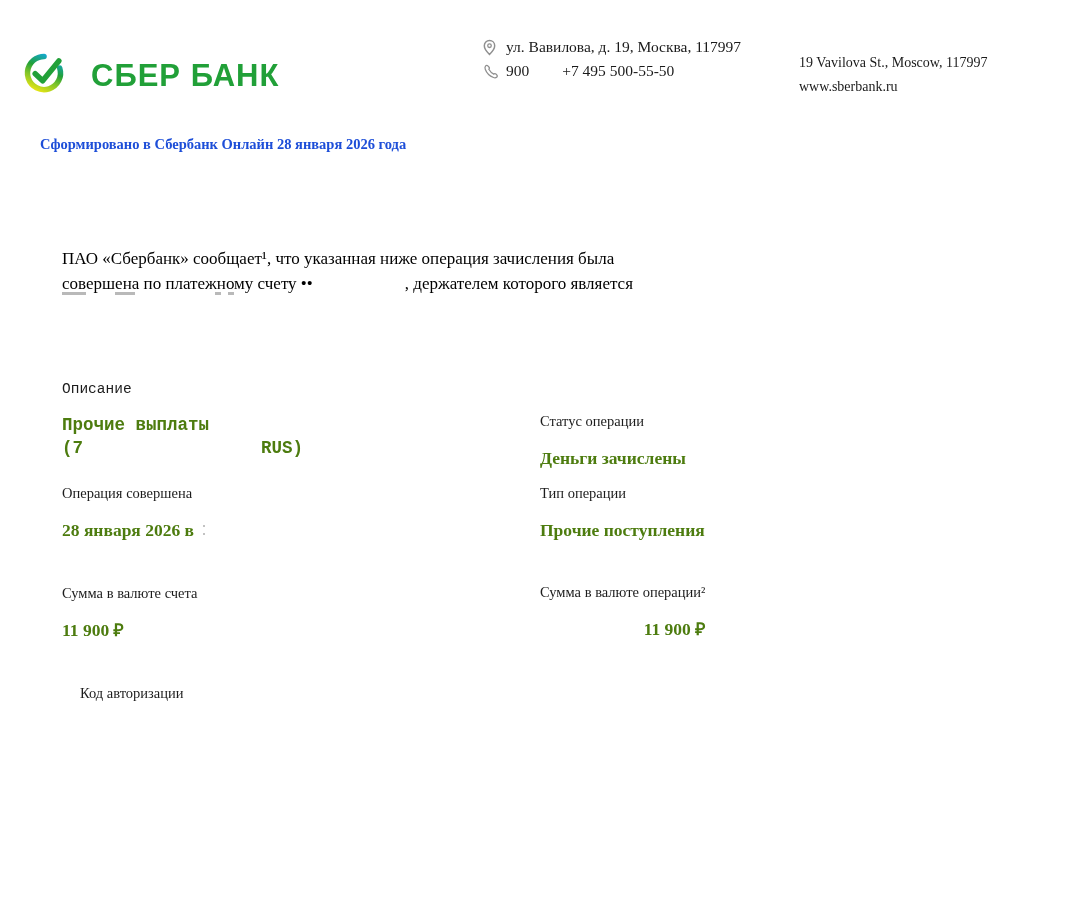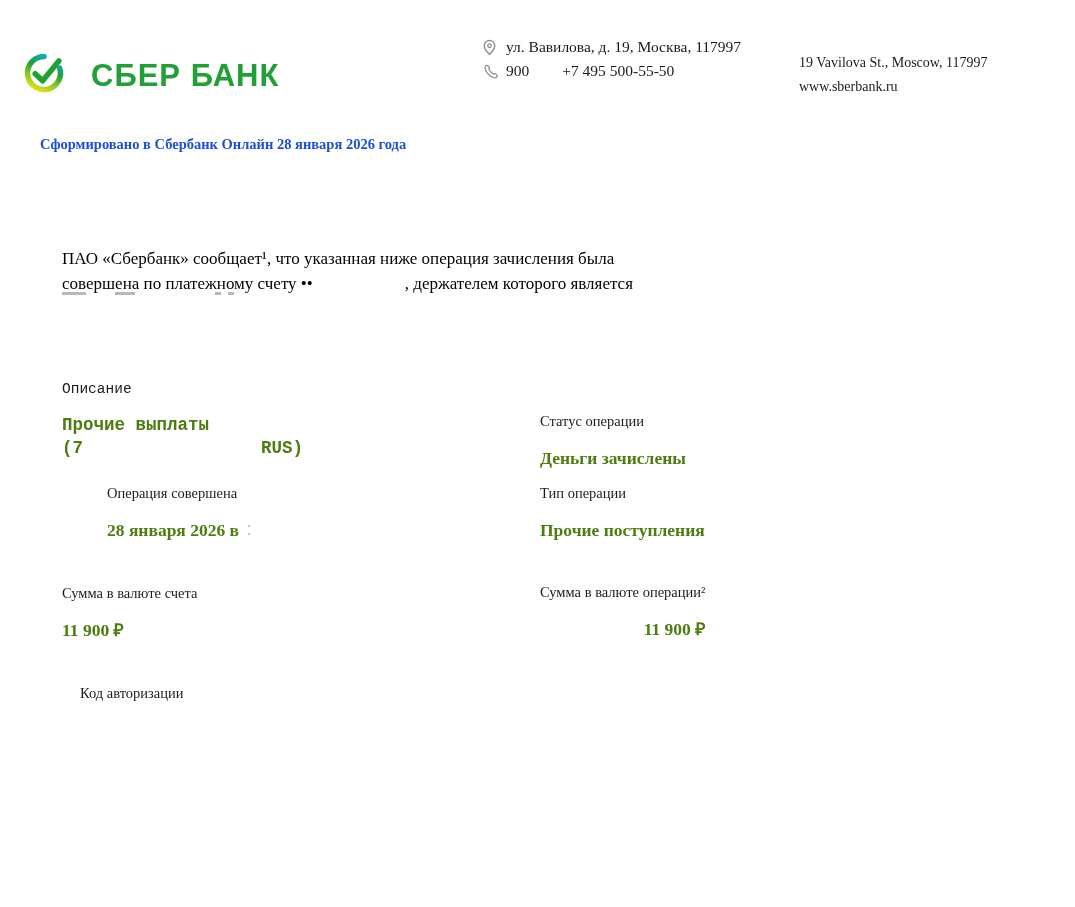--- a/index.html
+++ b/index.html
@@ -59,21 +59,21 @@
   .remnant.r2 { left: 53px; width: 20px; }
   .remnant.r3 { left: 153px; width: 6px; }
   .remnant.r4 { left: 166px; width: 6px; }
 
   
   .field { position: absolute; }
   .field .label { font-size: 14.5px; color: #1c1c1c; margin-bottom: 17px; }
   .field .value { font-size: 17.5px; font-weight: 700; color: #4d7c0f; line-height: 23px; }
   .f-desc      { left: 62px;  top: 381px; font-family: Liberation Mono, monospace; }
   .f-status    { left: 540px; top: 381px; margin-top: 32px; }
-  .f-performed { left: 62px;  top: 485px; margin-left: 45px; }
+  .f-performed { left: 62px;  top: 485px; }
   .f-type      { left: 540px; top: 485px; }
   .f-amt-acc   { left: 62px;  top: 585px; }
   .f-amt-op    { left: 540px; top: 584px; text-align: right; }
   .f-auth      { left: 62px;  top: 685px; margin-left: 18px; }
   .value-gap { display: inline-block; width: 178px; }
 
   .time-remnant {
     display: inline-block; width: 2px; height: 11px;
     margin-left: 9px; position: relative; top: 0;
   }

